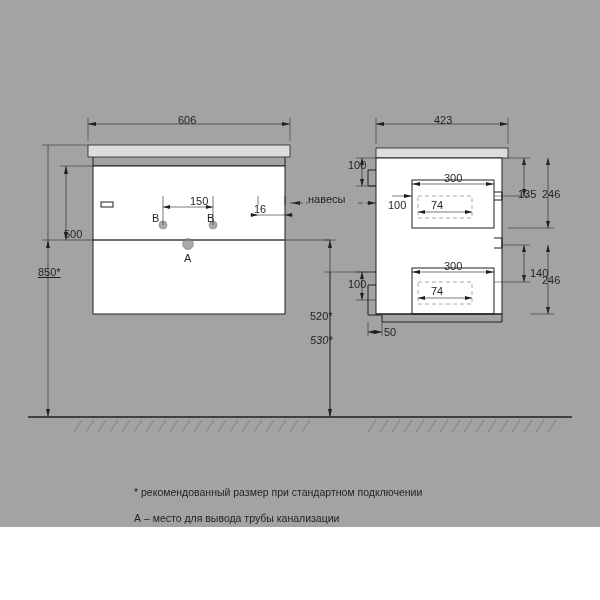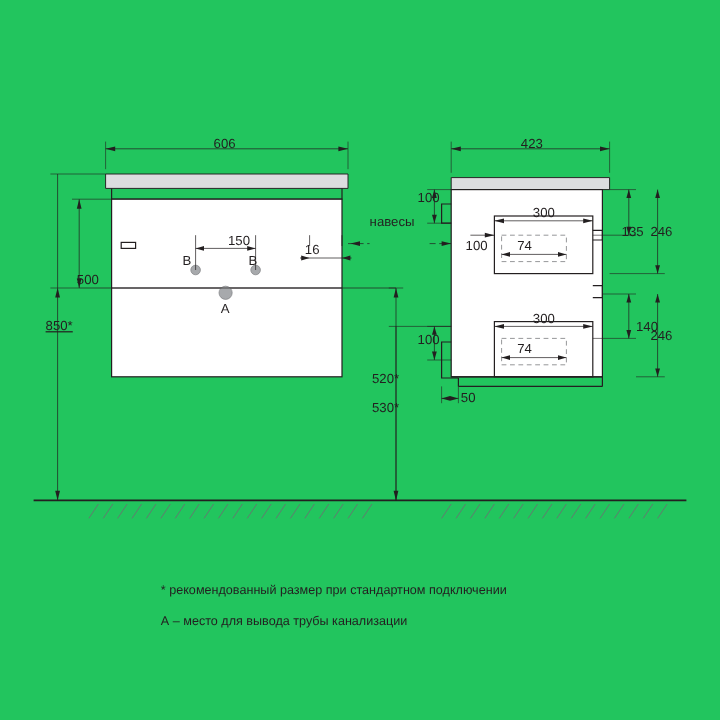--- a/index.html
+++ b/index.html
@@ -6,22 +6,22 @@
     margin: 0;
     padding: 0;
     background: #ffffff;
   }
   body {
     font-family: "Liberation Sans", sans-serif;
   }
   #sheet {
     position: relative;
     width: 600px;
-    height: 600px;
-    background: #22c55e;
+    height: 527px;
+    background: #a3a3a3;
     overflow: hidden;
   }
   .lbl {
     position: absolute;
     font-size: 11px;
     color: #231f20;
     white-space: nowrap;
     line-height: 1;
   }
   .note {
@@ -257,34 +257,34 @@
 
   <div class="lbl" style="left:178px; top:115px;">606</div>
   <div class="lbl" style="left:176px; top:196px;margin-left:14px;">150</div>
   <div class="lbl" style="left:254px; top:204px;">16</div>
   <div class="lbl" style="left:64px; top:229px;">500</div>
   <div class="lbl" style="left:38px; top:267px;text-decoration:underline;">850*</div>
   <div class="lbl" style="left:184px; top:253px;">А</div>
   <div class="lbl" style="left:152px; top:213px;">В</div>
   <div class="lbl" style="left:207px; top:213px;">В</div>
 
-  <div class="lbl" style="left:308px; top:180px;">навесы</div>
+  <div class="lbl" style="left:308px; top:194px;">навесы</div>
 
   <div class="lbl" style="left:434px; top:115px;">423</div>
   <div class="lbl" style="left:348px; top:160px;">100</div>
   <div class="lbl" style="left:388px; top:200px;">100</div>
   <div class="lbl" style="left:444px; top:173px;">300</div>
   <div class="lbl" style="left:431px; top:200px;">74</div>
   <div class="lbl" style="left:518px; top:189px;">135</div>
   <div class="lbl" style="left:542px; top:189px;">246</div>
   <div class="lbl" style="left:348px; top:279px;">100</div>
   <div class="lbl" style="left:444px; top:261px;">300</div>
   <div class="lbl" style="left:431px; top:286px;">74</div>
   <div class="lbl" style="left:530px; top:268px;">140</div>
   <div class="lbl" style="left:542px; top:275px;">246</div>
   <div class="lbl" style="left:384px; top:327px;">50</div>
   <div class="lbl" style="left:310px; top:311px;">520*</div>
-  <div class="lbl" style="left:310px; top:335px;">530*</div>
+  <div class="lbl" style="left:310px; top:335px;font-style:italic;">530*</div>
 
   <div class="note" style="left:134px; top:487px;">* рекомендованный размер при стандартном подключении</div>
   <div class="note" style="left:134px; top:513px;">А – место для вывода трубы канализации</div>
 
 </div>
 
 </body></html>

